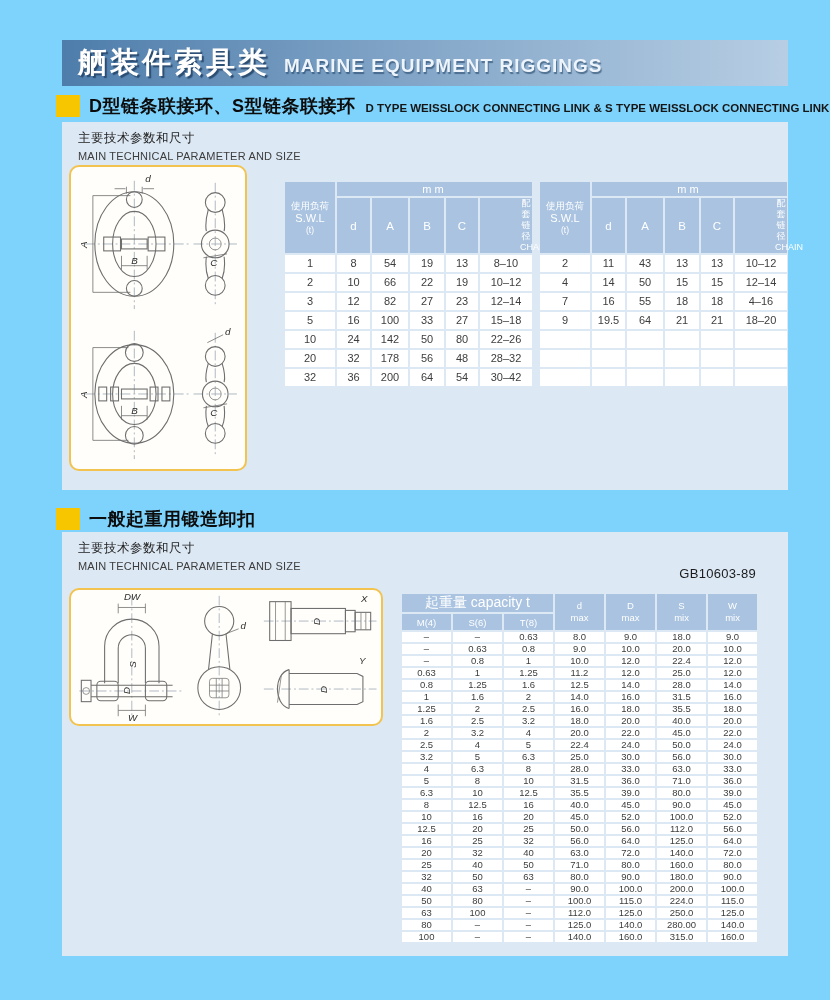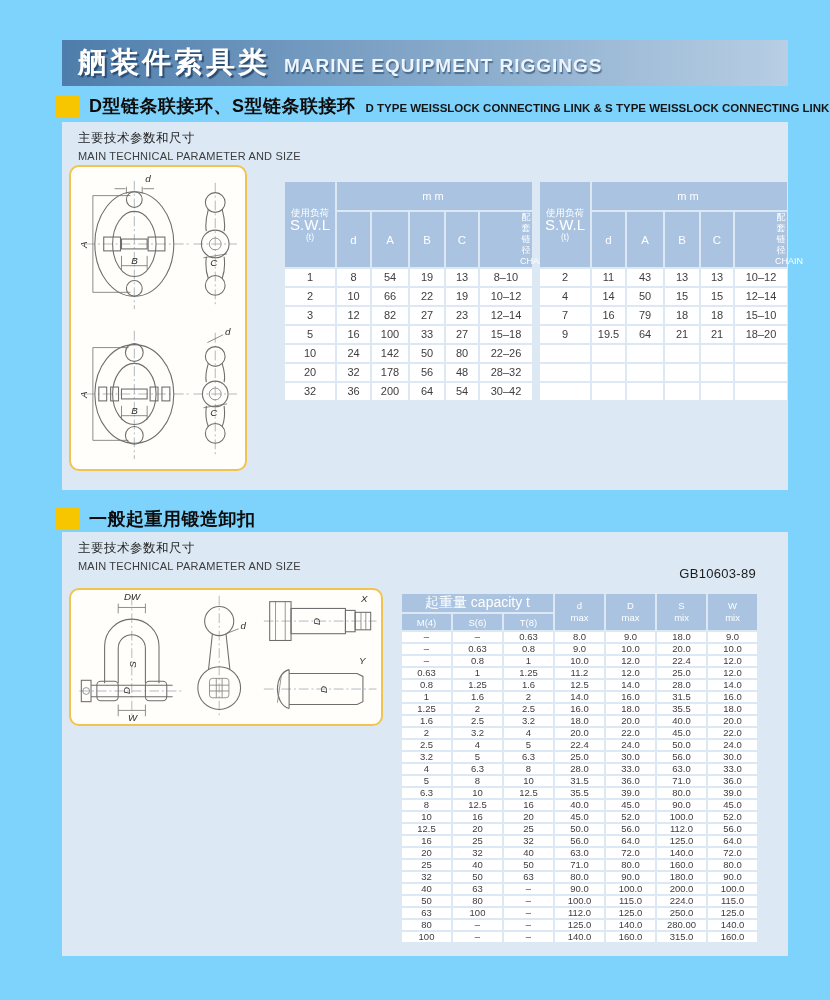--- a/index.html
+++ b/index.html
@@ -55,25 +55,25 @@
   .dim-label { font-size:10px; font-style:italic; fill:#2e2e2e; }
 
   
   table { border-collapse:separate; border-spacing:2px; table-layout:fixed; }
   th { background:var(--header-bg,#a9c3e0); color:#fff; font-weight:normal; text-align:center; padding:0; }
   td { background:#fff; color:#3d3d3d; text-align:center; padding:0; }
 
   .link-table { position:absolute; top:58px; width:249px; }
   #table-link-left  { left:221px; }
   #table-link-right { left:476px; }
-  .link-table th.mm-head { height:28px; font-size:11px; letter-spacing:3px; }
+  .link-table th.mm-head { height:14px; font-size:11px; letter-spacing:3px; }
   .link-table th.col-head { height:25px; font-size:11.5px; }
   .link-table th.swl-head span { display:block; line-height:12px; }
   .link-table .swl-zh { font-size:9.5px; }
-  .link-table .swl-en { font-size:15px; }
+  .link-table .swl-en { font-size:11px; }
   .link-table .swl-t  { font-size:8.5px; }
   .link-table th.chain-head span { display:block; line-height:11px; font-size:9px;margin-left:40px; }
   .link-table td { height:17px; font-size:11px; line-height:17px; }
 
   #table-shackle { position:absolute; left:338px; top:60px; width:359px; }
   #table-shackle th.cap-head { height:16px; font-size:14px; }
   #table-shackle th.sub-head { height:16px; font-size:9.5px; }
   #table-shackle th.two-line span { display:block; line-height:12px; font-size:9.5px; }
   #table-shackle td { height:10px; font-size:9.5px; line-height:10px; }
 </style>
@@ -287,24 +287,24 @@
             <td>4</td>
             <td>14</td>
             <td>50</td>
             <td>15</td>
             <td>15</td>
             <td>12–14</td>
           </tr>
           <tr>
             <td>7</td>
             <td>16</td>
-            <td>79</td>
+            <td>55</td>
             <td>18</td>
             <td>18</td>
-            <td>15–10</td>
+            <td>4–16</td>
           </tr>
           <tr>
             <td>9</td>
             <td>19.5</td>
             <td>64</td>
             <td>21</td>
             <td>21</td>
             <td>18–20</td>
           </tr>
           <tr>

